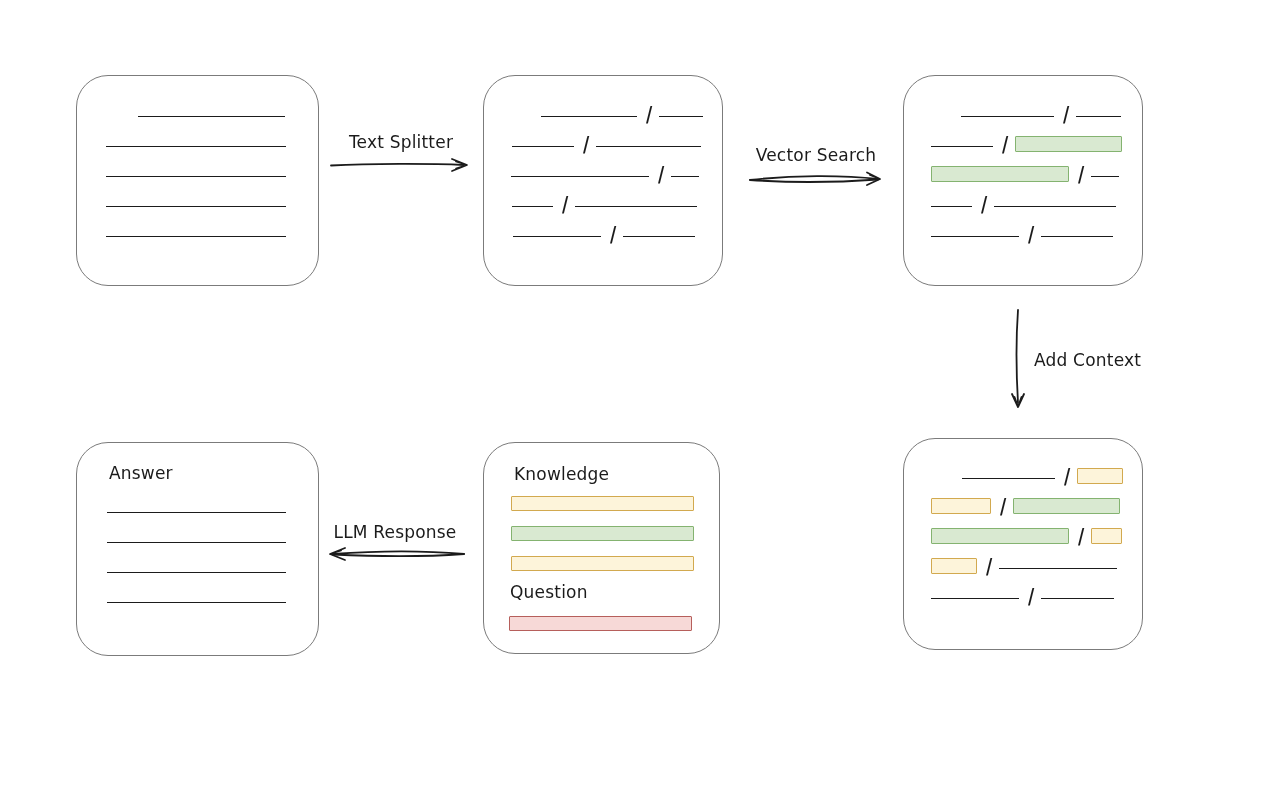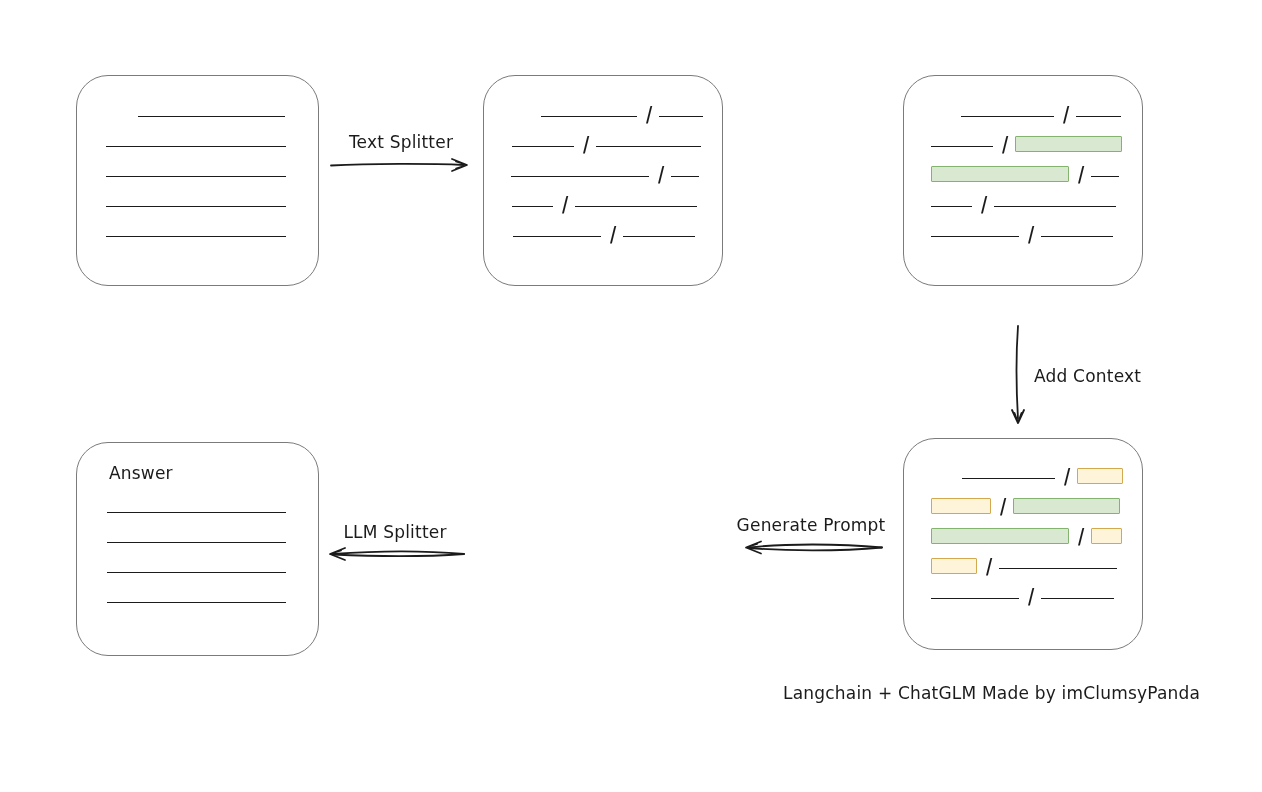--- a/index.html
+++ b/index.html
@@ -151,20 +151,40 @@
           <span class="seg seg-line" style="width: 118px;"></span>
         </div>
         <div class="trow" style="padding-left: 27px;">
           <span class="seg seg-line" style="width: 88px;"></span>
           <span class="slash">/</span>
           <span class="seg seg-line" style="width: 73px;"></span>
         </div>
       </div>
   </div>
 
+  <div class="box" style="left:483px; top:442px; width:235px; height:210px;">
+    <div class="box-label" style="left:30px; top:21px;">Knowledge</div>
+    <div class="rows" style="top:38px;">
+        <div class="trow" style="padding-left: 27px;">
+          <span class="seg seg-yellow" style="width: 183px;"></span>
+        </div>
+        <div class="trow" style="padding-left: 27px;">
+          <span class="seg seg-green" style="width: 183px;"></span>
+        </div>
+        <div class="trow" style="padding-left: 27px;">
+          <span class="seg seg-yellow" style="width: 183px;"></span>
+        </div>
+      </div>
+    <div class="box-label" style="left:26px; top:139px;">Question</div>
+    <div class="rows" style="top:158px;">
+        <div class="trow" style="padding-left: 25px;">
+          <span class="seg seg-red" style="width: 183px;"></span>
+        </div>
+      </div>
+  </div>
 
   <div class="box" style="left:76px; top:442px; width:241px; height:212px;">
     <div class="box-label" style="left:32px; top:20px;">Answer</div>
     <div class="rows" style="top:45px;">
         <div class="trow" style="padding-left: 30px;">
           <span class="seg seg-line" style="width: 179px;"></span>
         </div>
         <div class="trow" style="padding-left: 30px;">
           <span class="seg seg-line" style="width: 179px;"></span>
         </div>
@@ -178,42 +198,41 @@
   </div>
 
   <div class="arrow-group" style="left:330px; top:132px; width:142px;">
     <div class="arrow-label">Text Splitter</div>
     <svg class="arrow-svg" width="142" height="17" viewBox="0 0 142 17">
       <path d="M1 9.5 C 40 7.5, 100 7.5, 134 9"></path>
       <path d="M122 3 L137 9 L122 15 M126 5.5 L137 9 L126 12.5"></path>
     </svg>
   </div>
 
-
-  <div style="position:absolute; left:1006px; top:324px; width:150px; height:112px;">
+  <div class="arrow-group" style="left:747px; top:145px; width:138px;">
+    <div class="arrow-label">Vector Search</div>
+    <svg class="arrow-svg" width="136" height="18" viewBox="0 0 136 18">
+      <path d="M2 11 C 45 6, 95 6, 130 10"></path>
+      <path d="M2 11 C 45 14, 95 13, 130 10.5"></path>
+      <path d="M119 3.5 L132 10 L119 16 M122 6 L132 10"></path>
+    </svg>
+  </div>
+
+  <div style="position:absolute; left:1006px; top:308px; width:150px; height:112px;">
     <svg class="arrow-svg" style="position:absolute; left:0; top:0;" width="24" height="106" viewBox="0 0 24 106">
       <path d="M12 2 C 10 30, 10.5 70, 12 95"></path>
       <path d="M6 86 L12 99 L18 86 M8.5 89 L12 99 L15.5 89"></path>
     </svg>
     <div class="arrow-label" style="position:absolute; left:28px; top:42px;">Add Context</div>
   </div>
 
-  <div class="arrow-group" style="left:737px; top:515px; width:148px;">
-    <div class="arrow-label">Generate Prompt</div>
-    <svg class="arrow-svg" width="145" height="17" viewBox="0 0 145 17">
-      <path d="M143 8.5 C 100 4.5, 45 4.5, 10 8.5"></path>
-      <path d="M143 8.5 C 100 12.5, 45 12, 10 9"></path>
-      <path d="M22 2.5 L7 8.5 L22 14.5 M18 5 L7 8.5"></path>
-    </svg>
-  </div>
 
   <div class="arrow-group" style="left:324px; top:522px; width:142px;">
-    <div class="arrow-label">LLM Splitter</div>
+    <div class="arrow-label">LLM Response</div>
     <svg class="arrow-svg" width="142" height="16" viewBox="0 0 142 16">
       <path d="M140 8 C 100 4.5, 50 5, 9 8"></path>
       <path d="M140 8 C 100 11, 50 10.5, 9 8.5"></path>
       <path d="M21 2 L6 8 L21 14 M17 4.5 L6 8"></path>
     </svg>
   </div>
 
-  <div id="caption">Langchain + ChatGLM Made by imClumsyPanda</div>
 
 </div>
 
 </body></html>

